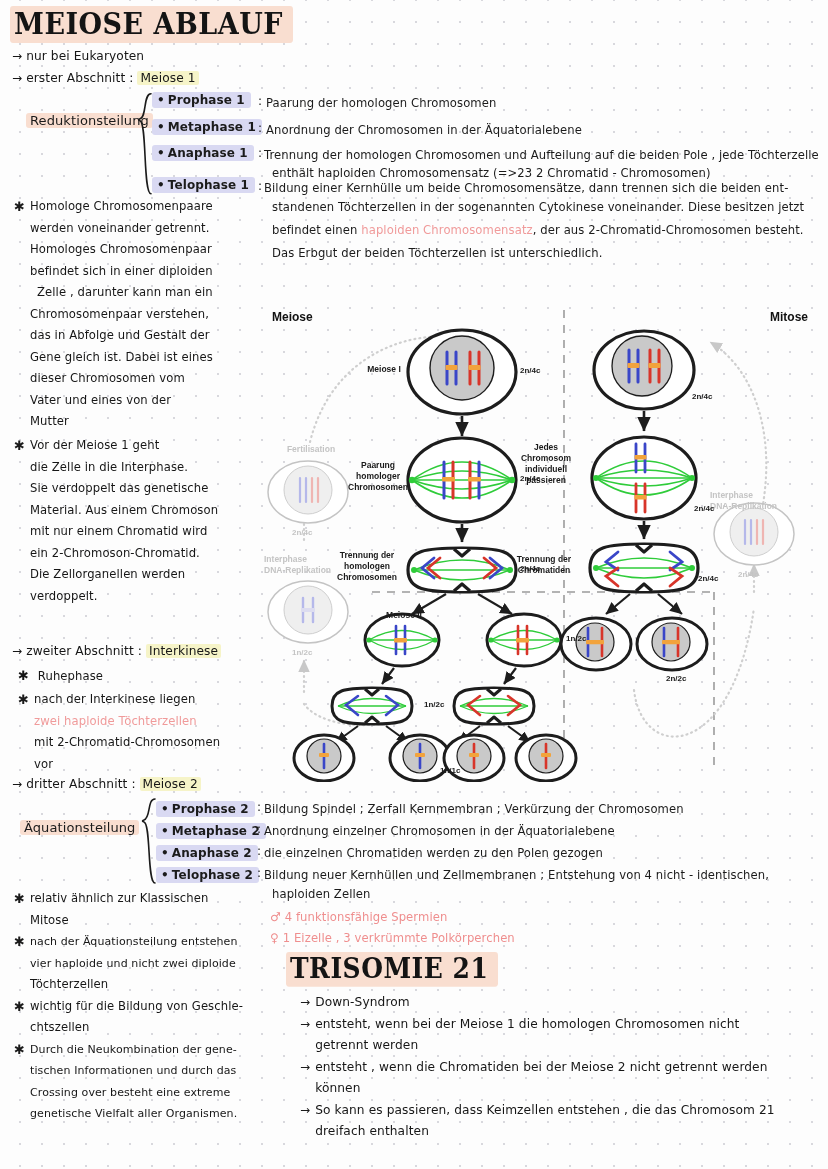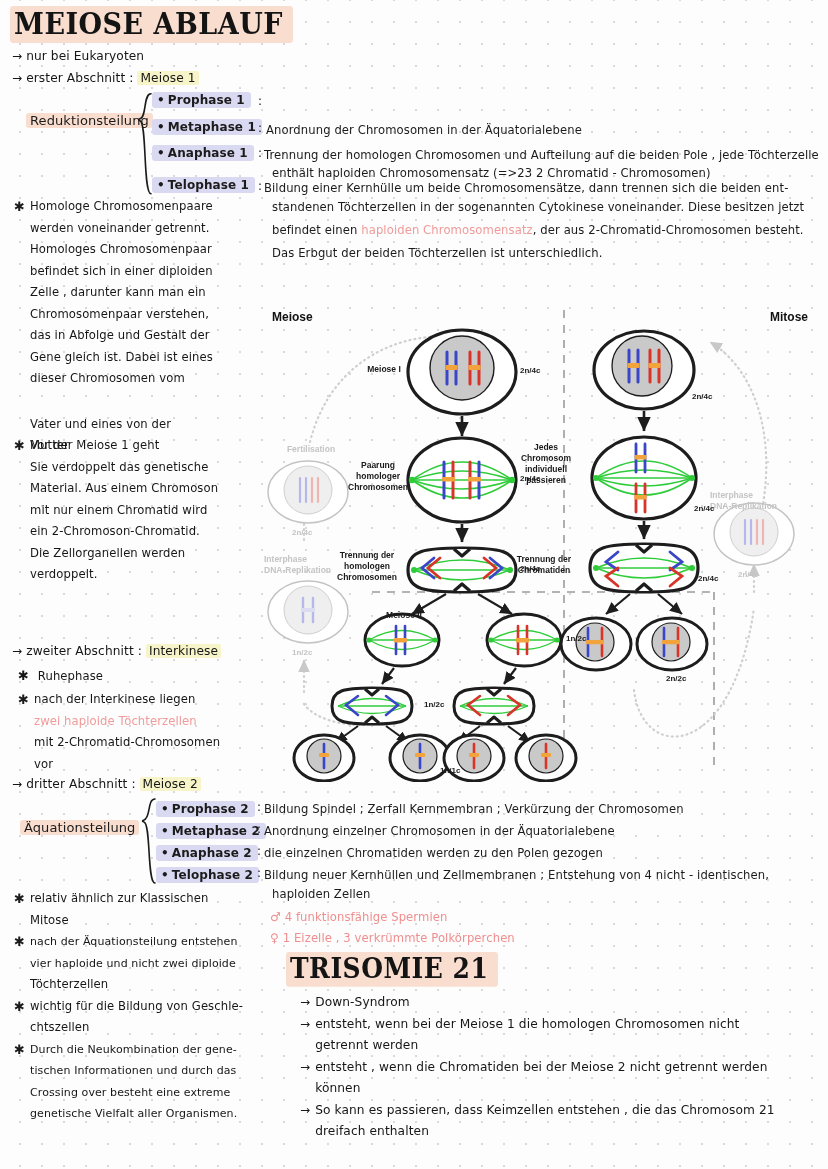--- a/index.html
+++ b/index.html
@@ -95,20 +95,21 @@
       <path d="M15 2 C7 2 11 26 4 28 C2 28.6 2 29.4 4 30 C11 32 7 106 15 106" fill="none" stroke="#1b1b1b" stroke-width="1.6" stroke-linecap="round" transform="translate(0,0) scale(1,0.96) translate(0,2)"></path>
     </svg>
   </div>
 
   <div class="abs phaserow" style="left:152px; top:92px;">
     <span class="hand phaselabel">
       <span class="phasedot">•</span><span>Prophase 1</span>
     </span>
   </div>
   <div class="abs hand colon" style="left:254px; top:94px;">:</div>
+  <div class="abs hand desc" style="left:266px; top:94px; width:556px;">Paarung der homologen Chromosomen</div>
 
   <div class="abs phaserow" style="left:152px; top:119px;">
     <span class="hand phaselabel">
       <span class="phasedot">•</span><span>Metaphase 1</span>
     </span>
   </div>
   <div class="abs hand colon" style="left:254px; top:121px;">:</div>
   <div class="abs hand desc" style="left:266px; top:121px; width:556px;">Anordnung der Chromosomen  in der  Äquatorialebene</div>
 
   <div class="abs phaserow" style="left:152px; top:145px;">
@@ -135,36 +136,37 @@
   <div class="abs hand desc" style="left:272px; top:244px; width:556px;">Das Erbgut der beiden Töchterzellen ist unterschiedlich.</div>
 
   <div class="abs" style="left:14px; top:196px; width:248px;">
     <div style="display:flex;">
       <span class="hand" style="font-size:13px; line-height:21.5px; margin-right:5px;">✱</span>
       <div>
         <div class="hand note" style="line-height:21.5px;">Homologe Chromosomenpaare</div>
         <div class="hand note" style="line-height:21.5px;">werden voneinander getrennt.</div>
         <div class="hand note" style="line-height:21.5px;">Homologes Chromosomenpaar</div>
         <div class="hand note" style="line-height:21.5px;">befindet sich in einer diploiden</div>
-        <div class="hand note" style="line-height:21.5px;">Zelle , darunter kann man ein</div>
+        <div class="hand note" style="line-height:21.5px;text-align:right;">Zelle , darunter kann man ein</div>
         <div class="hand note" style="line-height:21.5px;">Chromosomenpaar verstehen,</div>
         <div class="hand note" style="line-height:21.5px;">das in Abfolge und Gestalt der</div>
         <div class="hand note" style="line-height:21.5px;">Gene gleich ist. Dabei ist eines</div>
         <div class="hand note" style="line-height:21.5px;">dieser Chromosomen vom</div>
-        <div class="hand note" style="line-height:21.5px;margin-top:24px;">Vater und eines von  der</div>
+        <div class="hand note" style="line-height:21.5px;">Vater und eines von  der</div>
         <div class="hand note" style="line-height:21.5px;">Mutter</div>
       </div>
     </div>
   </div>
 
   <div class="abs" style="left:14px; top:435px; width:250px;">
     <div style="display:flex;">
       <span class="hand" style="font-size:13px; line-height:21.5px; margin-right:5px;">✱</span>
       <div>
         <div class="hand note" style="line-height:21.5px;">Vor der Meiose 1 geht</div>
+        <div class="hand note" style="line-height:21.5px;">die Zelle in die Interphase.</div>
         <div class="hand note" style="line-height:21.5px;">Sie verdoppelt das genetische</div>
         <div class="hand note" style="line-height:21.5px;">Material. Aus einem Chromoson</div>
         <div class="hand note" style="line-height:21.5px;">mit nur einem Chromatid wird</div>
         <div class="hand note" style="line-height:21.5px;">ein 2-Chromoson-Chromatid.</div>
         <div class="hand note" style="line-height:21.5px;">Die Zellorganellen werden</div>
         <div class="hand note" style="line-height:21.5px;">verdoppelt.</div>
       </div>
     </div>
   </div>
 

